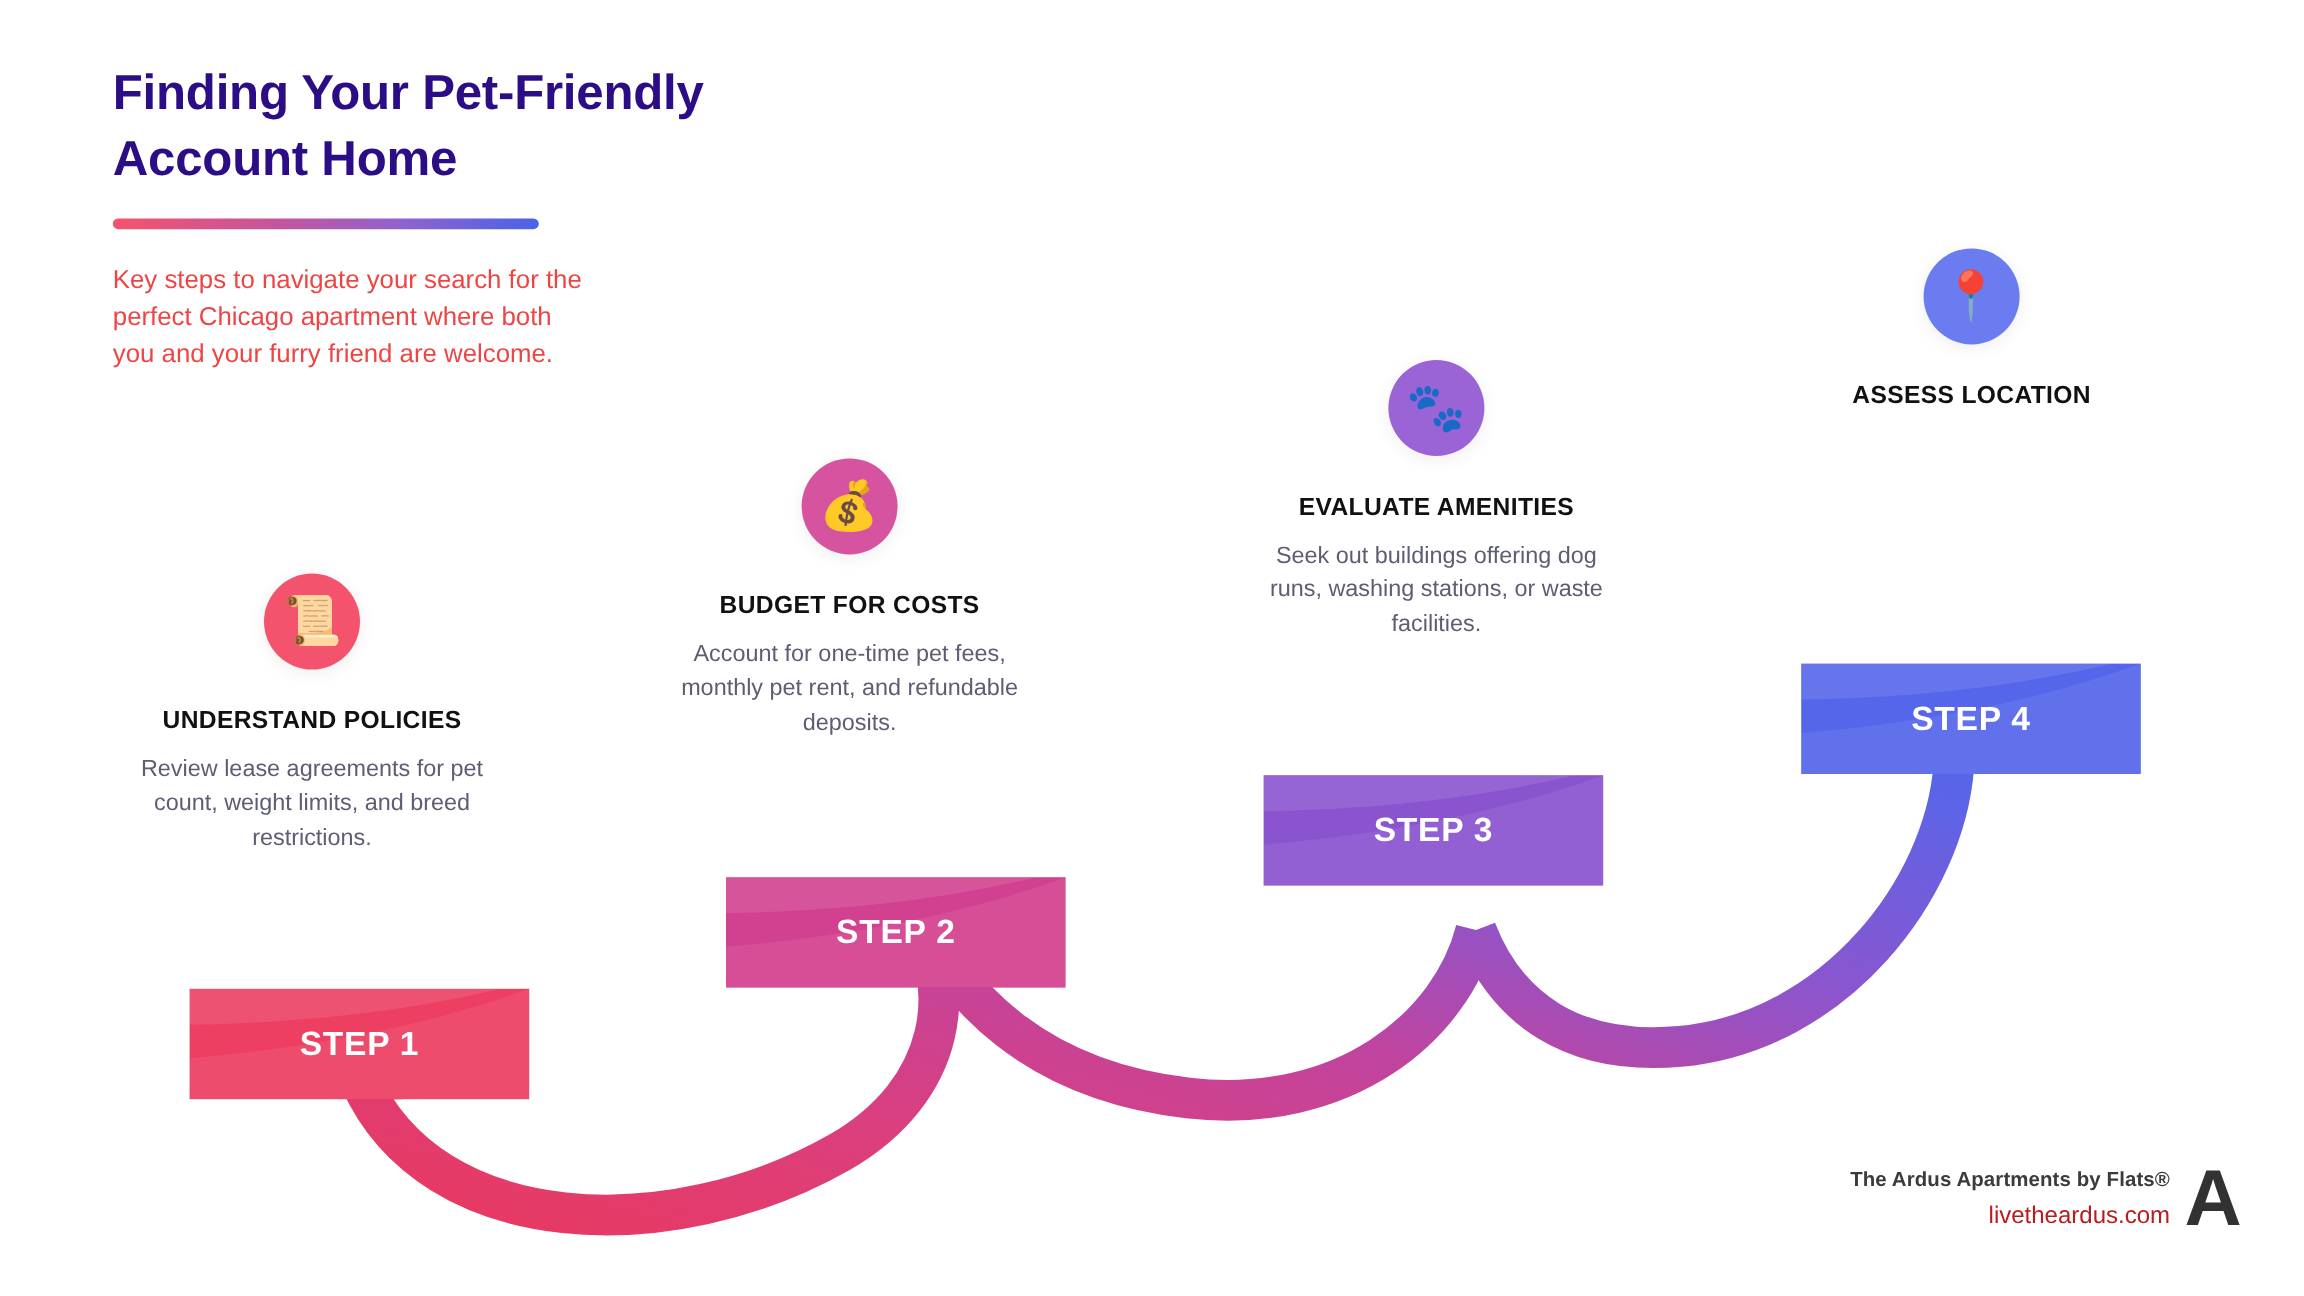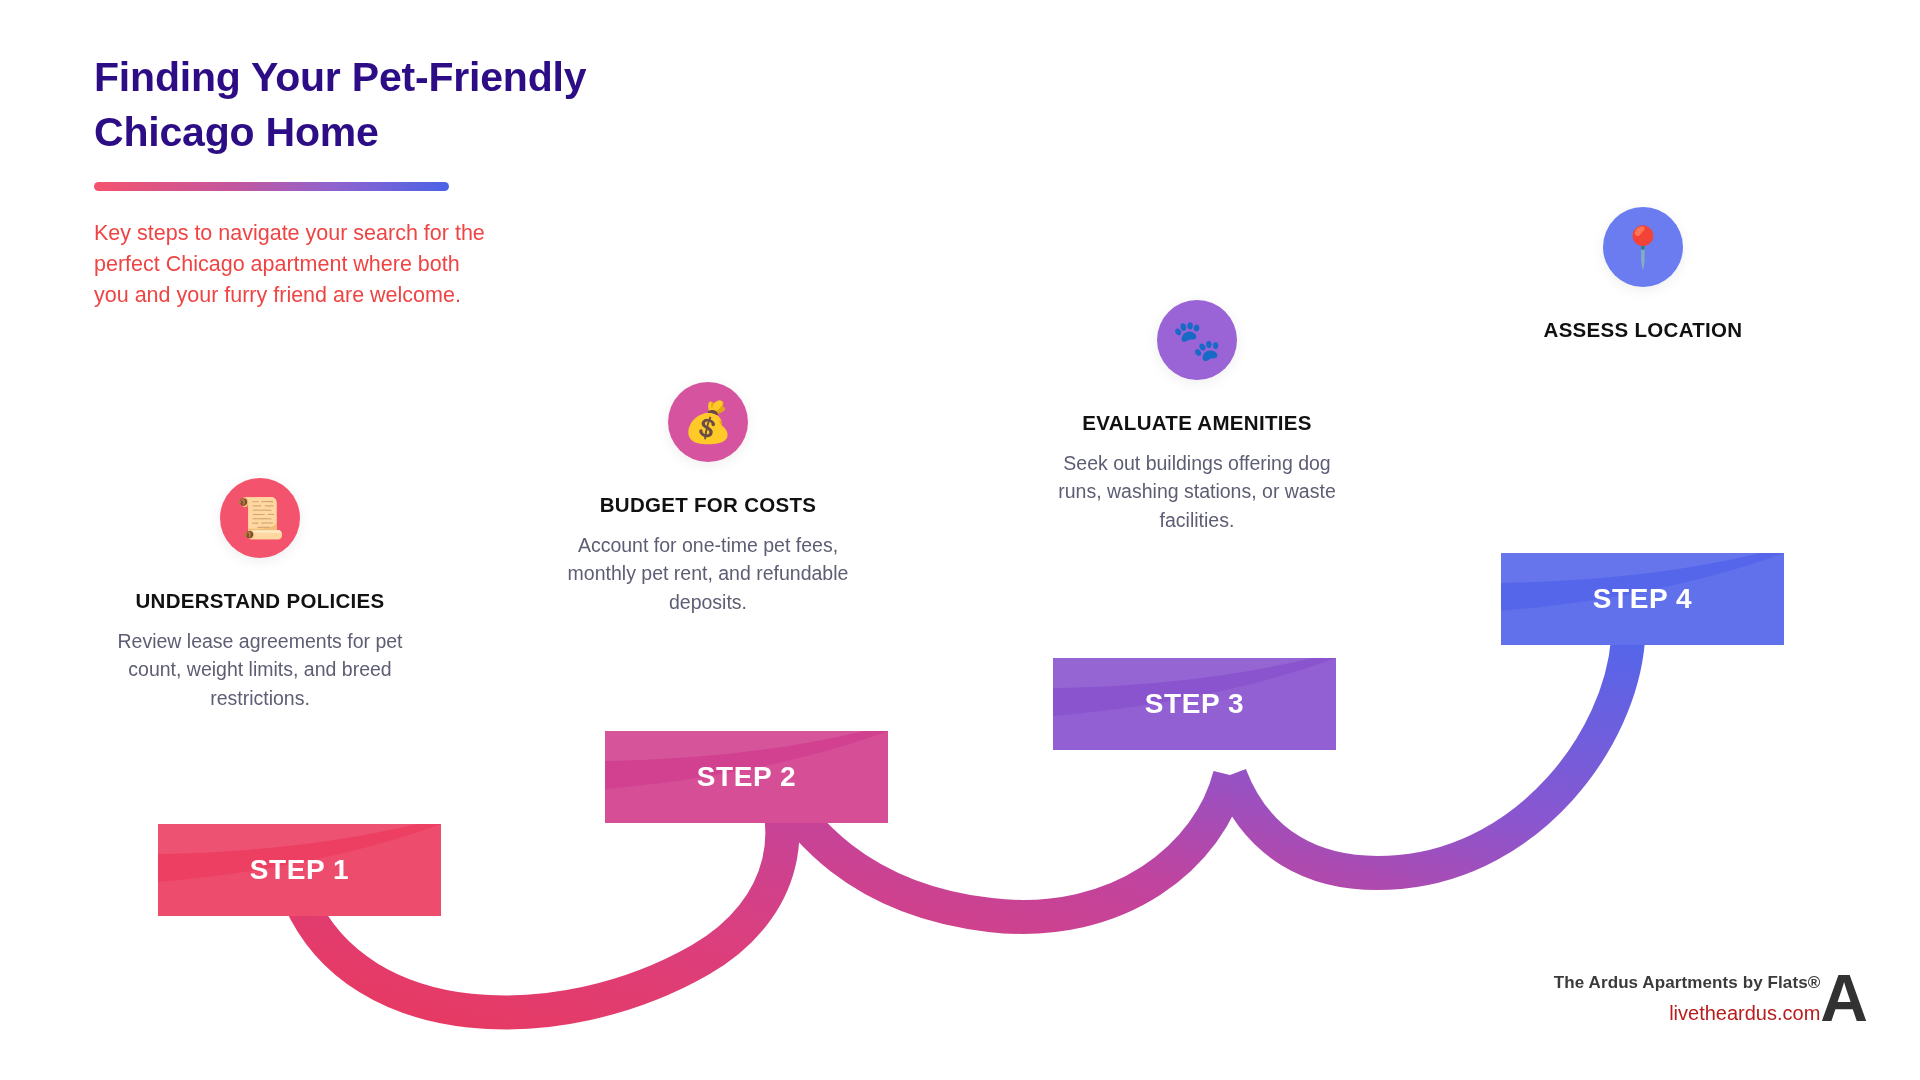--- a/index.html
+++ b/index.html
@@ -121,20 +121,21 @@
     letter-spacing: 0.6px;
   }
 
   
   #footer-brand {
     position: absolute;
     right: 52px;
     bottom: 55px;
     display: flex;
     align-items: center;
+    gap: 12px;
   }
   #brand-text {
     text-align: right;
   }
   #brand-name {
     font-size: 17px;
     font-weight: bold;
     color: #3b3b3b;
     letter-spacing: 0.1px;
   }
@@ -151,21 +152,21 @@
     font-family: "Liberation Sans", sans-serif;
   }
 </style>
 </head>
 <body>
 
 <div id="canvas">
 
   <div id="header">
     <h1 id="page-title">Finding Your Pet-Friendly
-Chicago Home</h1>
+Account Home</h1>
     <div id="accent-bar"></div>
     <div id="subtitle">Key steps to navigate your search for the
 perfect Chicago apartment where both
 you and your furry friend are welcome.</div>
   </div>
 
   <svg id="ribbon-layer" viewBox="0 0 1920 1080" preserveAspectRatio="none" xmlns="http://www.w3.org/2000/svg">
     <defs>
       <linearGradient id="ribbonGrad" x1="0" y1="1" x2="1" y2="0" gradientUnits="objectBoundingBox">
         <stop offset="0%" stop-color="#e8395f"></stop>
@@ -236,21 +237,21 @@
   </div>
 
   <div class="step-box" style="left:605px; top:731px; background:#d2418f;justify-content:center;">
     <svg class="swoosh" viewBox="0 0 283 92" preserveAspectRatio="none">
       <path d="M0 58 C 90 50, 190 34, 283 0 L 283 92 L 0 92 Z" fill="#ffffff" fill-opacity="0.07"></path>
       <path d="M0 30 C 110 28, 200 16, 283 -6 L 283 -20 L 0 -20 Z" fill="#ffffff" fill-opacity="0.10"></path>
     </svg>
     <span class="step-box-label">STEP 2</span>
   </div>
 
-  <div class="step-box" style="left:1053px; top:646px; background:#8a54cf;margin-top:12px;">
+  <div class="step-box" style="left:1053px; top:646px; background:#8a54cf;">
     <svg class="swoosh" viewBox="0 0 283 92" preserveAspectRatio="none">
       <path d="M0 58 C 90 50, 190 34, 283 0 L 283 92 L 0 92 Z" fill="#ffffff" fill-opacity="0.07"></path>
       <path d="M0 30 C 110 28, 200 16, 283 -6 L 283 -20 L 0 -20 Z" fill="#ffffff" fill-opacity="0.10"></path>
     </svg>
     <span class="step-box-label">STEP 3</span>
   </div>
 
   <div class="step-box" style="left:1501px; top:553px; background:#5566ea;">
     <svg class="swoosh" viewBox="0 0 283 92" preserveAspectRatio="none">
       <path d="M0 58 C 90 50, 190 34, 283 0 L 283 92 L 0 92 Z" fill="#ffffff" fill-opacity="0.07"></path>

